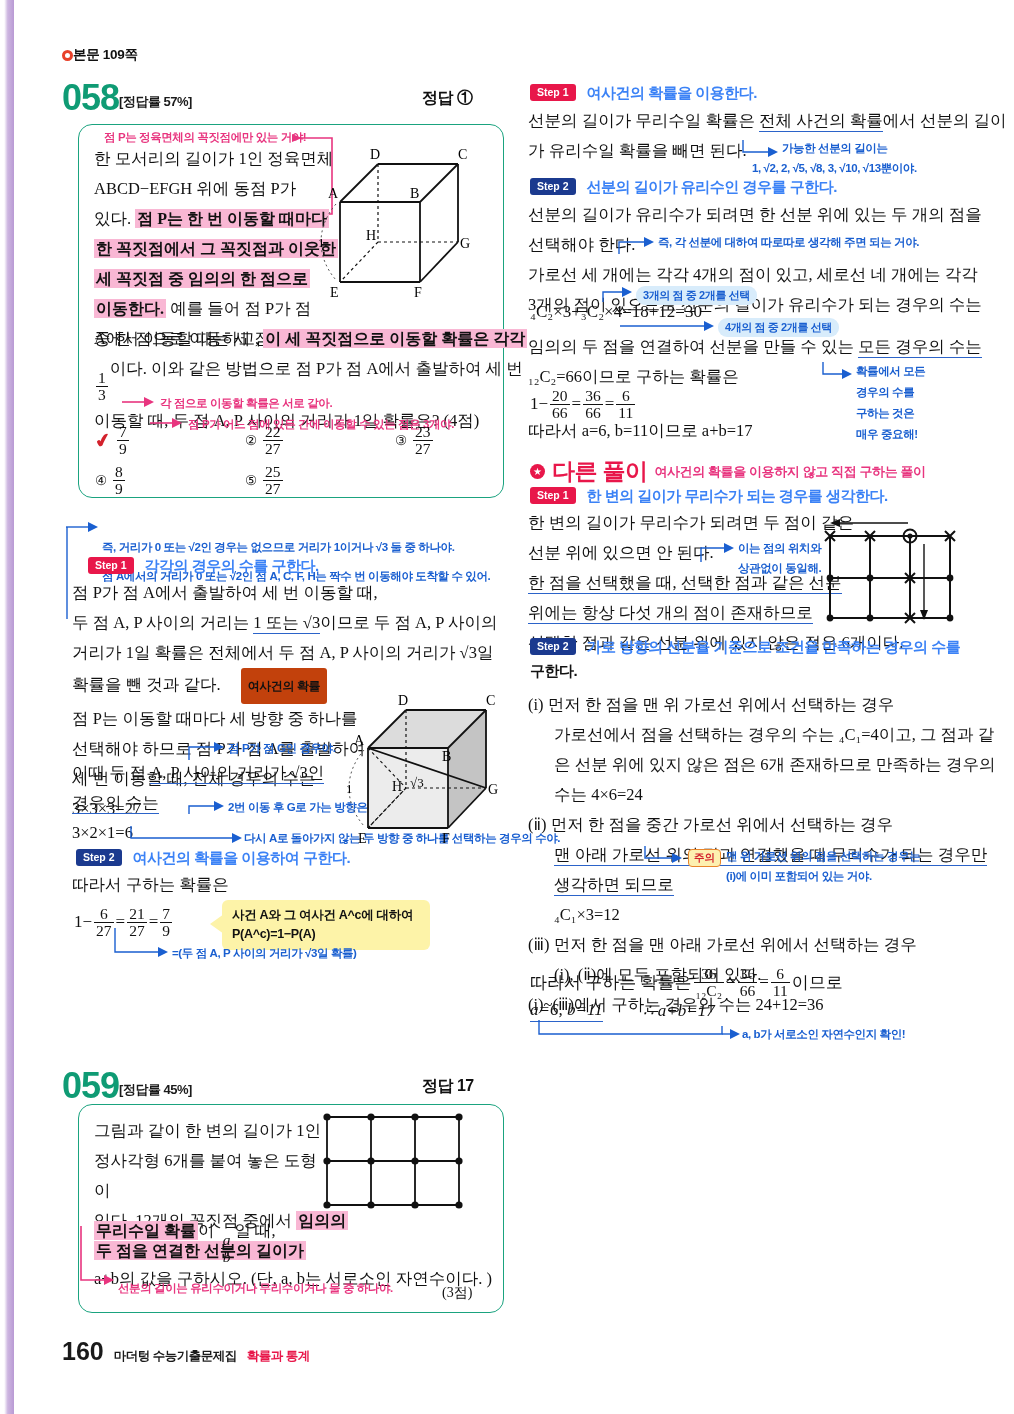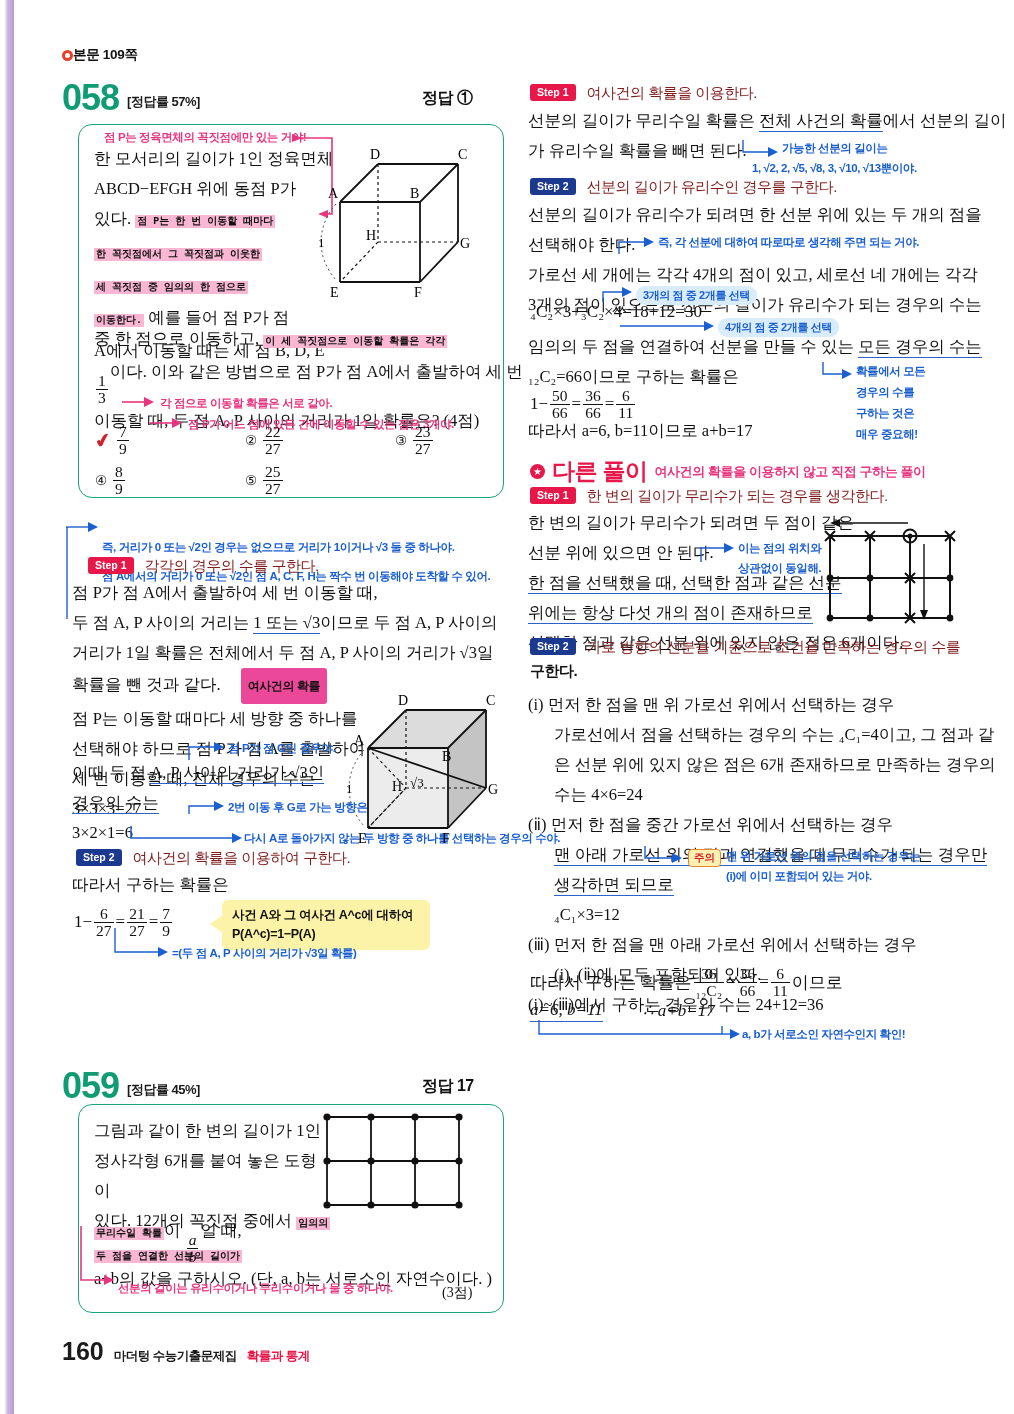--- a/index.html
+++ b/index.html
@@ -16,56 +16,56 @@
   
   .spine{position:absolute;left:0;top:0;width:14px;height:1414px;
          background:linear-gradient(to right,#ffffff 0%,#ffffff 30%,#cdb6e0 55%,#b99ad4 100%);}
 
   
   .pagetag{position:absolute;left:62px;top:46px;display:flex;align-items:center;}
   .pagetag .dot{width:11px;height:11px;border-radius:50%;border:3px solid #e8412a;box-sizing:border-box;background:#fff;}
   .pagetag .txt{font-family:"Liberation Sans",sans-serif;font-weight:bold;font-size:13.5px;color:#111;letter-spacing:-0.3px;}
 
   
-  .qhead{position:absolute;display:flex;align-items:flex-end;gap:8px;}
+  .qhead{position:absolute;display:flex;align-items:flex-end;gap:0;}
   .qnum{font-family:"Liberation Sans",sans-serif;font-weight:bold;font-size:36px;color:#0f9b74;line-height:32px;letter-spacing:-1px;}
   .qrate{font-family:"Liberation Sans",sans-serif;font-weight:bold;font-size:13px;color:#1a1a1a;letter-spacing:-0.5px;padding-bottom:3px;}
   .qans{position:absolute;font-family:"Liberation Sans",sans-serif;font-weight:bold;font-size:16px;color:#111;letter-spacing:-0.5px;}
 
   
   .qbox{position:absolute;border:1.6px solid #1aa37f;border-radius:14px;background:#fff;}
 
   .qtext{position:absolute;font-family:"Liberation Serif",serif;font-size:16.5px;line-height:30px;color:#111;}
-  .qtext .hl{background:#f9b7d4;padding:1px 2px;font-family:Liberation Mono, monospace;font-weight:bold;font-size:10px;text-align:right;}
+  .qtext .hl{background:#f9b7d4;padding:1px 2px;font-family:Liberation Serif, serif;font-weight:bold;font-size:16px;text-align:right;}
   .pinknote{font-family:"Liberation Sans",sans-serif;font-weight:bold;font-size:11.5px;color:#e8357f;letter-spacing:-0.4px;}
   .bluenote{font-family:"Liberation Sans",sans-serif;font-weight:bold;font-size:11.5px;color:#1a5fd0;letter-spacing:-0.4px;}
 
   
   .frac{display:inline-flex;flex-direction:column;align-items:center;vertical-align:-0.55em;margin:0 2px;line-height:1.0;}
   .frac .n{font-size:14px;padding:0 2px;}
   .frac .d{font-size:14px;border-top:1.3px solid #111;padding:0 2px;}
   .frac.big .n,.frac.big .d{font-size:15.5px;}
 
   .choices{position:absolute;display:grid;grid-template-columns:150px 150px 150px;row-gap:8px;
            font-family:"Liberation Serif",serif;font-size:15px;}
   .choice{display:flex;align-items:center;gap:4px;}
   .cnum{font-size:13.5px;}
   .check{color:#d3212c;font-size:19px;font-weight:bold;transform:rotate(-12deg);display:inline-block;}
 
   
   .step{display:inline-block;font-family:"Liberation Sans",sans-serif;font-weight:bold;font-size:10.5px;
         color:#fff;padding:2px 7px 3px;border-radius:3px;letter-spacing:0px;vertical-align:2px;}
   .step.s1{background:#e8174a;}
   .step.s2{background:#1b3a8f;}
-  .steptitle{font-family:"Liberation Sans",sans-serif;font-weight:normal;font-size:15px;color:#7f1d1d;letter-spacing:-0.5px;margin-left:7px;}
+  .steptitle{font-family:"Liberation Sans",sans-serif;font-weight:bold;font-size:15px;color:#3b82f6;letter-spacing:-0.5px;margin-left:7px;}
 
   .sol{position:absolute;font-family:"Liberation Serif",serif;font-size:16.5px;line-height:30px;color:#111;}
   .uline{border-bottom:1.4px solid #2b63c9;padding-bottom:1px;}
 
-  .yellowbox{background:#ec4899;font-family:"Liberation Sans",sans-serif;font-weight:bold;font-size:12px;color:#111;padding:3px 7px;border-radius:3px;display:inline-block;letter-spacing:-0.4px;}
+  .yellowbox{background:#c2410c;font-family:"Liberation Sans",sans-serif;font-weight:bold;font-size:12px;color:#111;padding:3px 7px;border-radius:3px;display:inline-block;letter-spacing:-0.4px;}
   .callout{background:#fdf3a8;border-radius:6px;padding:6px 10px;font-family:"Liberation Sans",sans-serif;font-weight:bold;font-size:12.5px;color:#111;line-height:19px;letter-spacing:-0.3px;position:absolute;}
   .bluebubble{background:#d8ecfb;border-radius:9px;font-family:"Liberation Sans",sans-serif;font-weight:bold;font-size:11px;color:#1a5fd0;padding:2px 7px;position:absolute;letter-spacing:-0.4px;}
 
   .othersol{position:absolute;display:flex;align-items:center;gap:7px;}
   .othersol .star{width:15px;height:15px;border-radius:50%;background:#e8174a;color:#fff;font-size:10px;display:flex;align-items:center;justify-content:center;}
   .othersol .t1{font-family:"Liberation Sans",sans-serif;font-weight:bold;font-size:23px;color:#e8174a;letter-spacing:-0.6px;}
   .othersol .t2{font-family:"Liberation Sans",sans-serif;font-weight:bold;font-size:13px;color:#e8357f;letter-spacing:-0.4px;}
 
   .warn{display:inline-block;background:#fdf0b0;border:1.4px solid #e8852a;border-radius:4px;
         font-family:"Liberation Sans",sans-serif;font-weight:bold;font-size:10.5px;color:#d3212c;padding:1px 5px;}
@@ -483,21 +483,21 @@
     <path d="M22,7 L32,12 L22,17" fill="#1a5fd0"></path>
   </svg>
   <div class="bluenote abs" style="left:856px;top:364px;">확률에서 모든</div>
   <div class="bluenote abs" style="left:856px;top:385px;">경우의 수를</div>
   <div class="bluenote abs" style="left:856px;top:406px;">구하는 것은</div>
   <div class="bluenote abs" style="left:856px;top:427px;">매우 중요해!</div>
 
   <div class="abs" style="left:530px;top:388px;display:flex;align-items:center;font-family:'Liberation Serif',serif;font-size:17px;">
     <span>1−</span>
     <span class="frac big">
-        <span class="n">50</span>
+        <span class="n">20</span>
         <span class="d">66</span>
       </span>
     <span>=</span>
     <span class="frac big">
         <span class="n">36</span>
         <span class="d">66</span>
       </span>
     <span>=</span>
     <span class="frac big">
         <span class="n">6</span>

